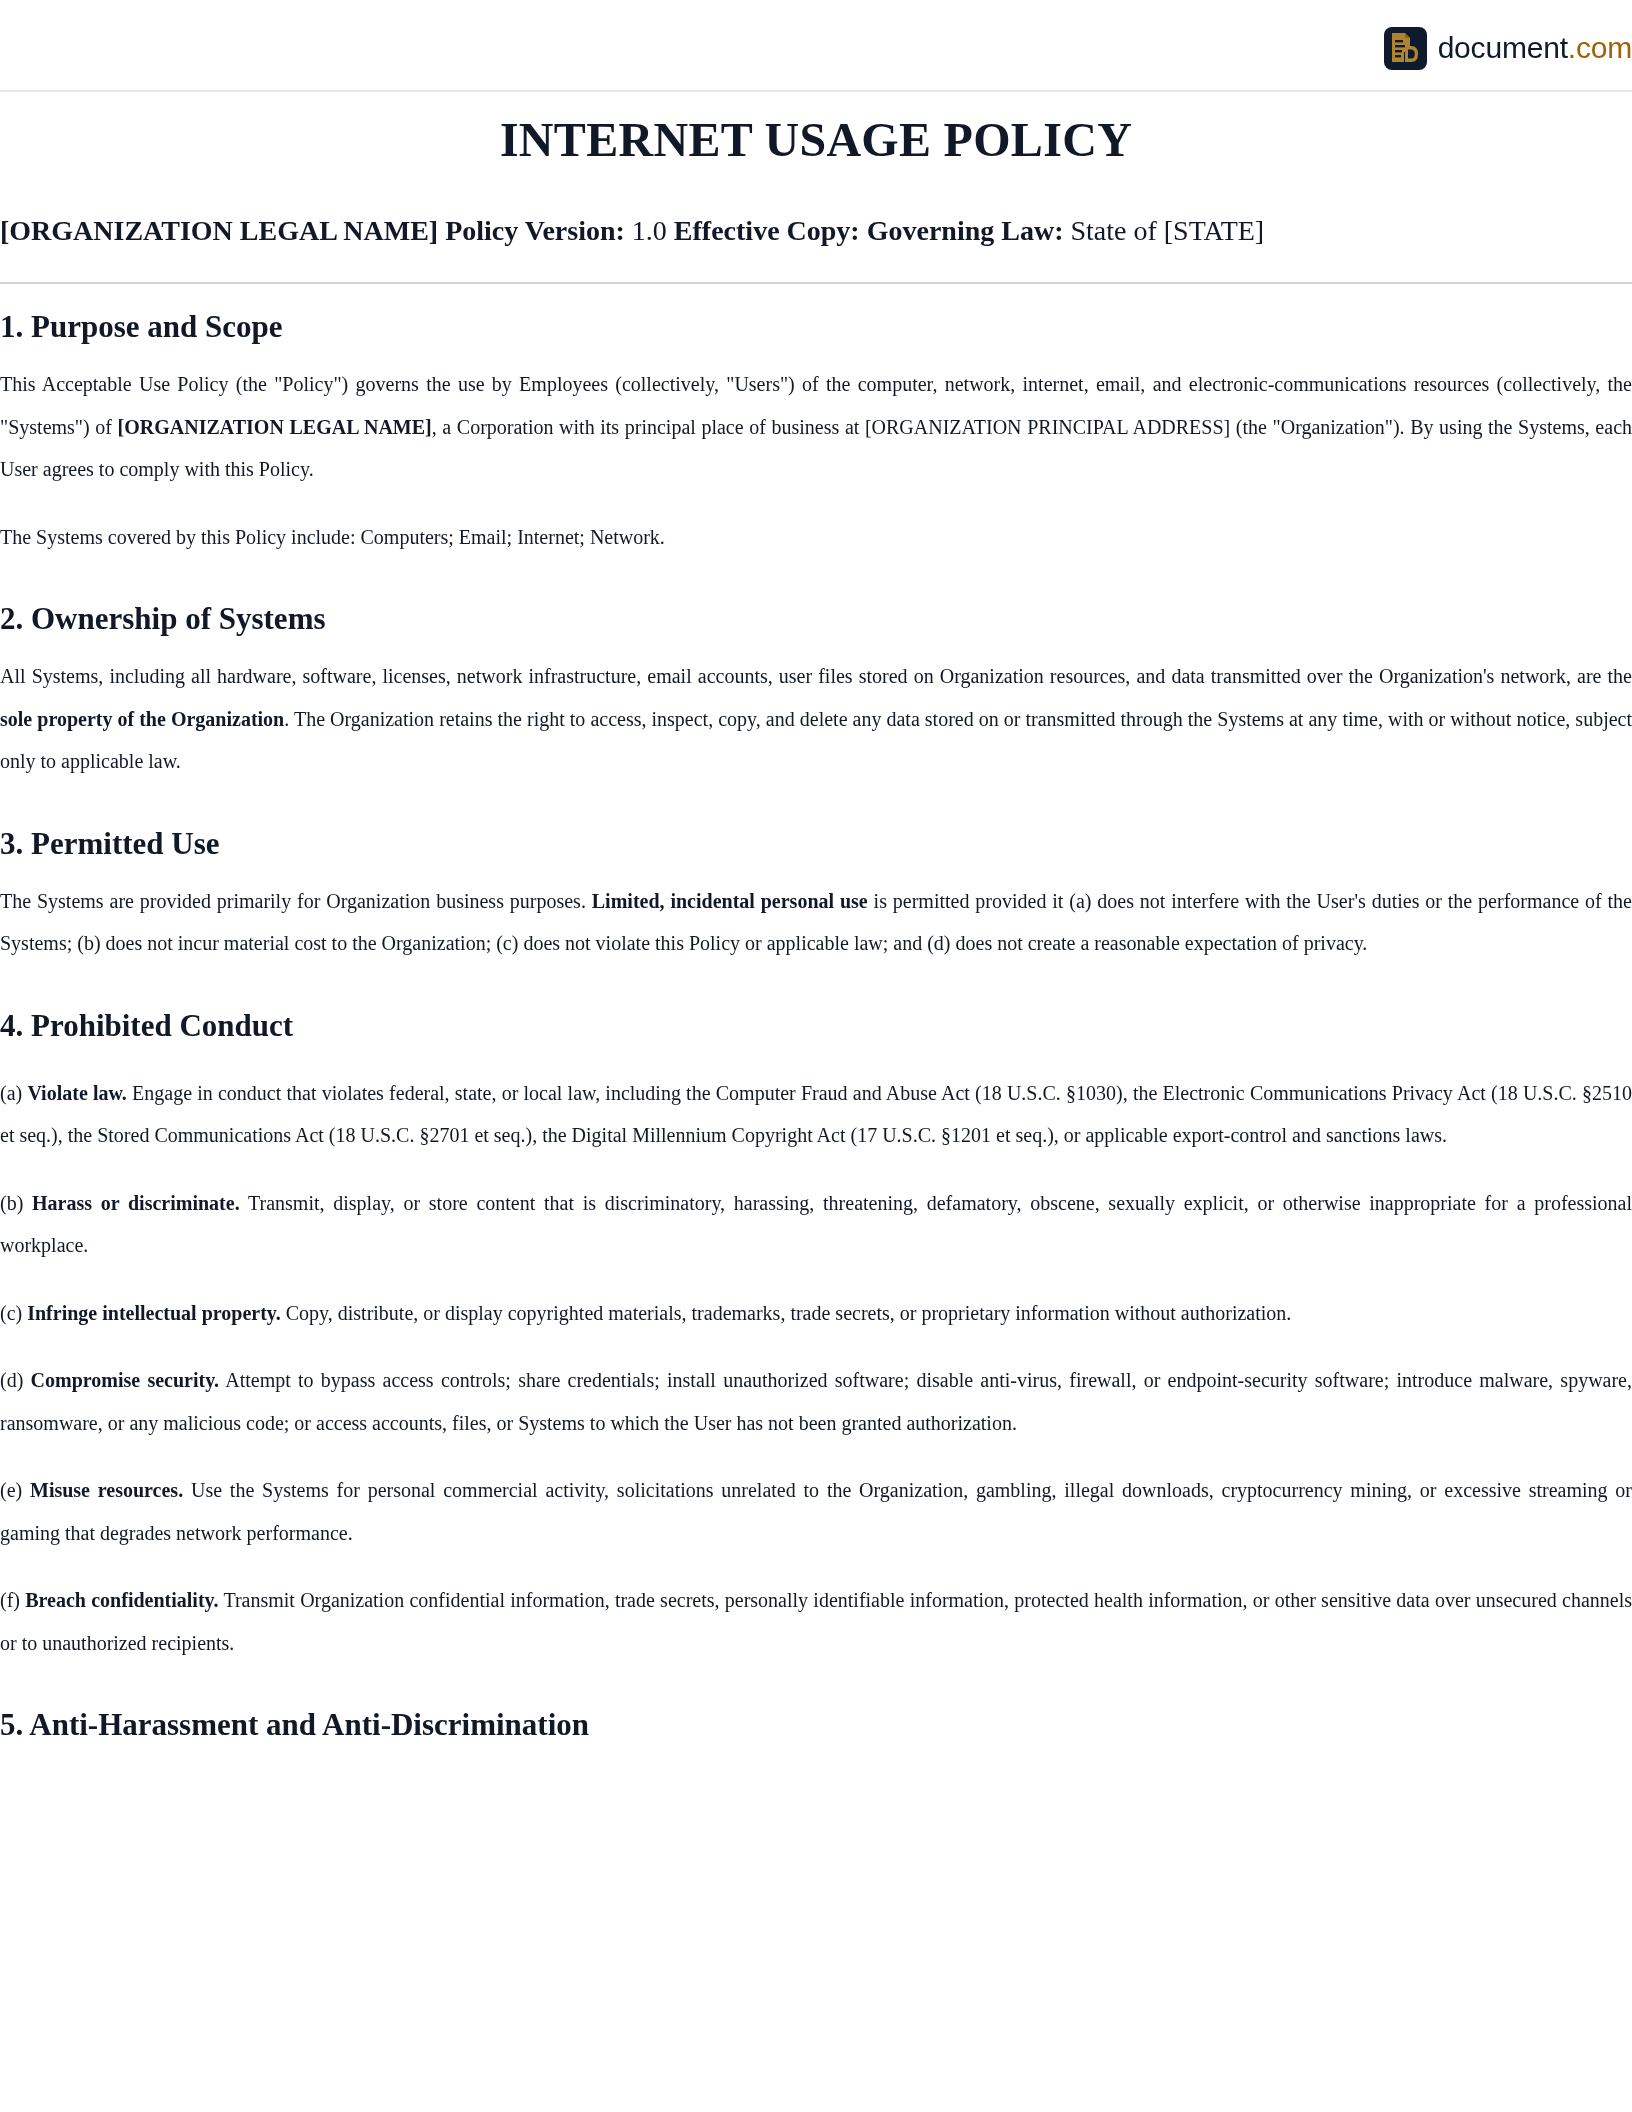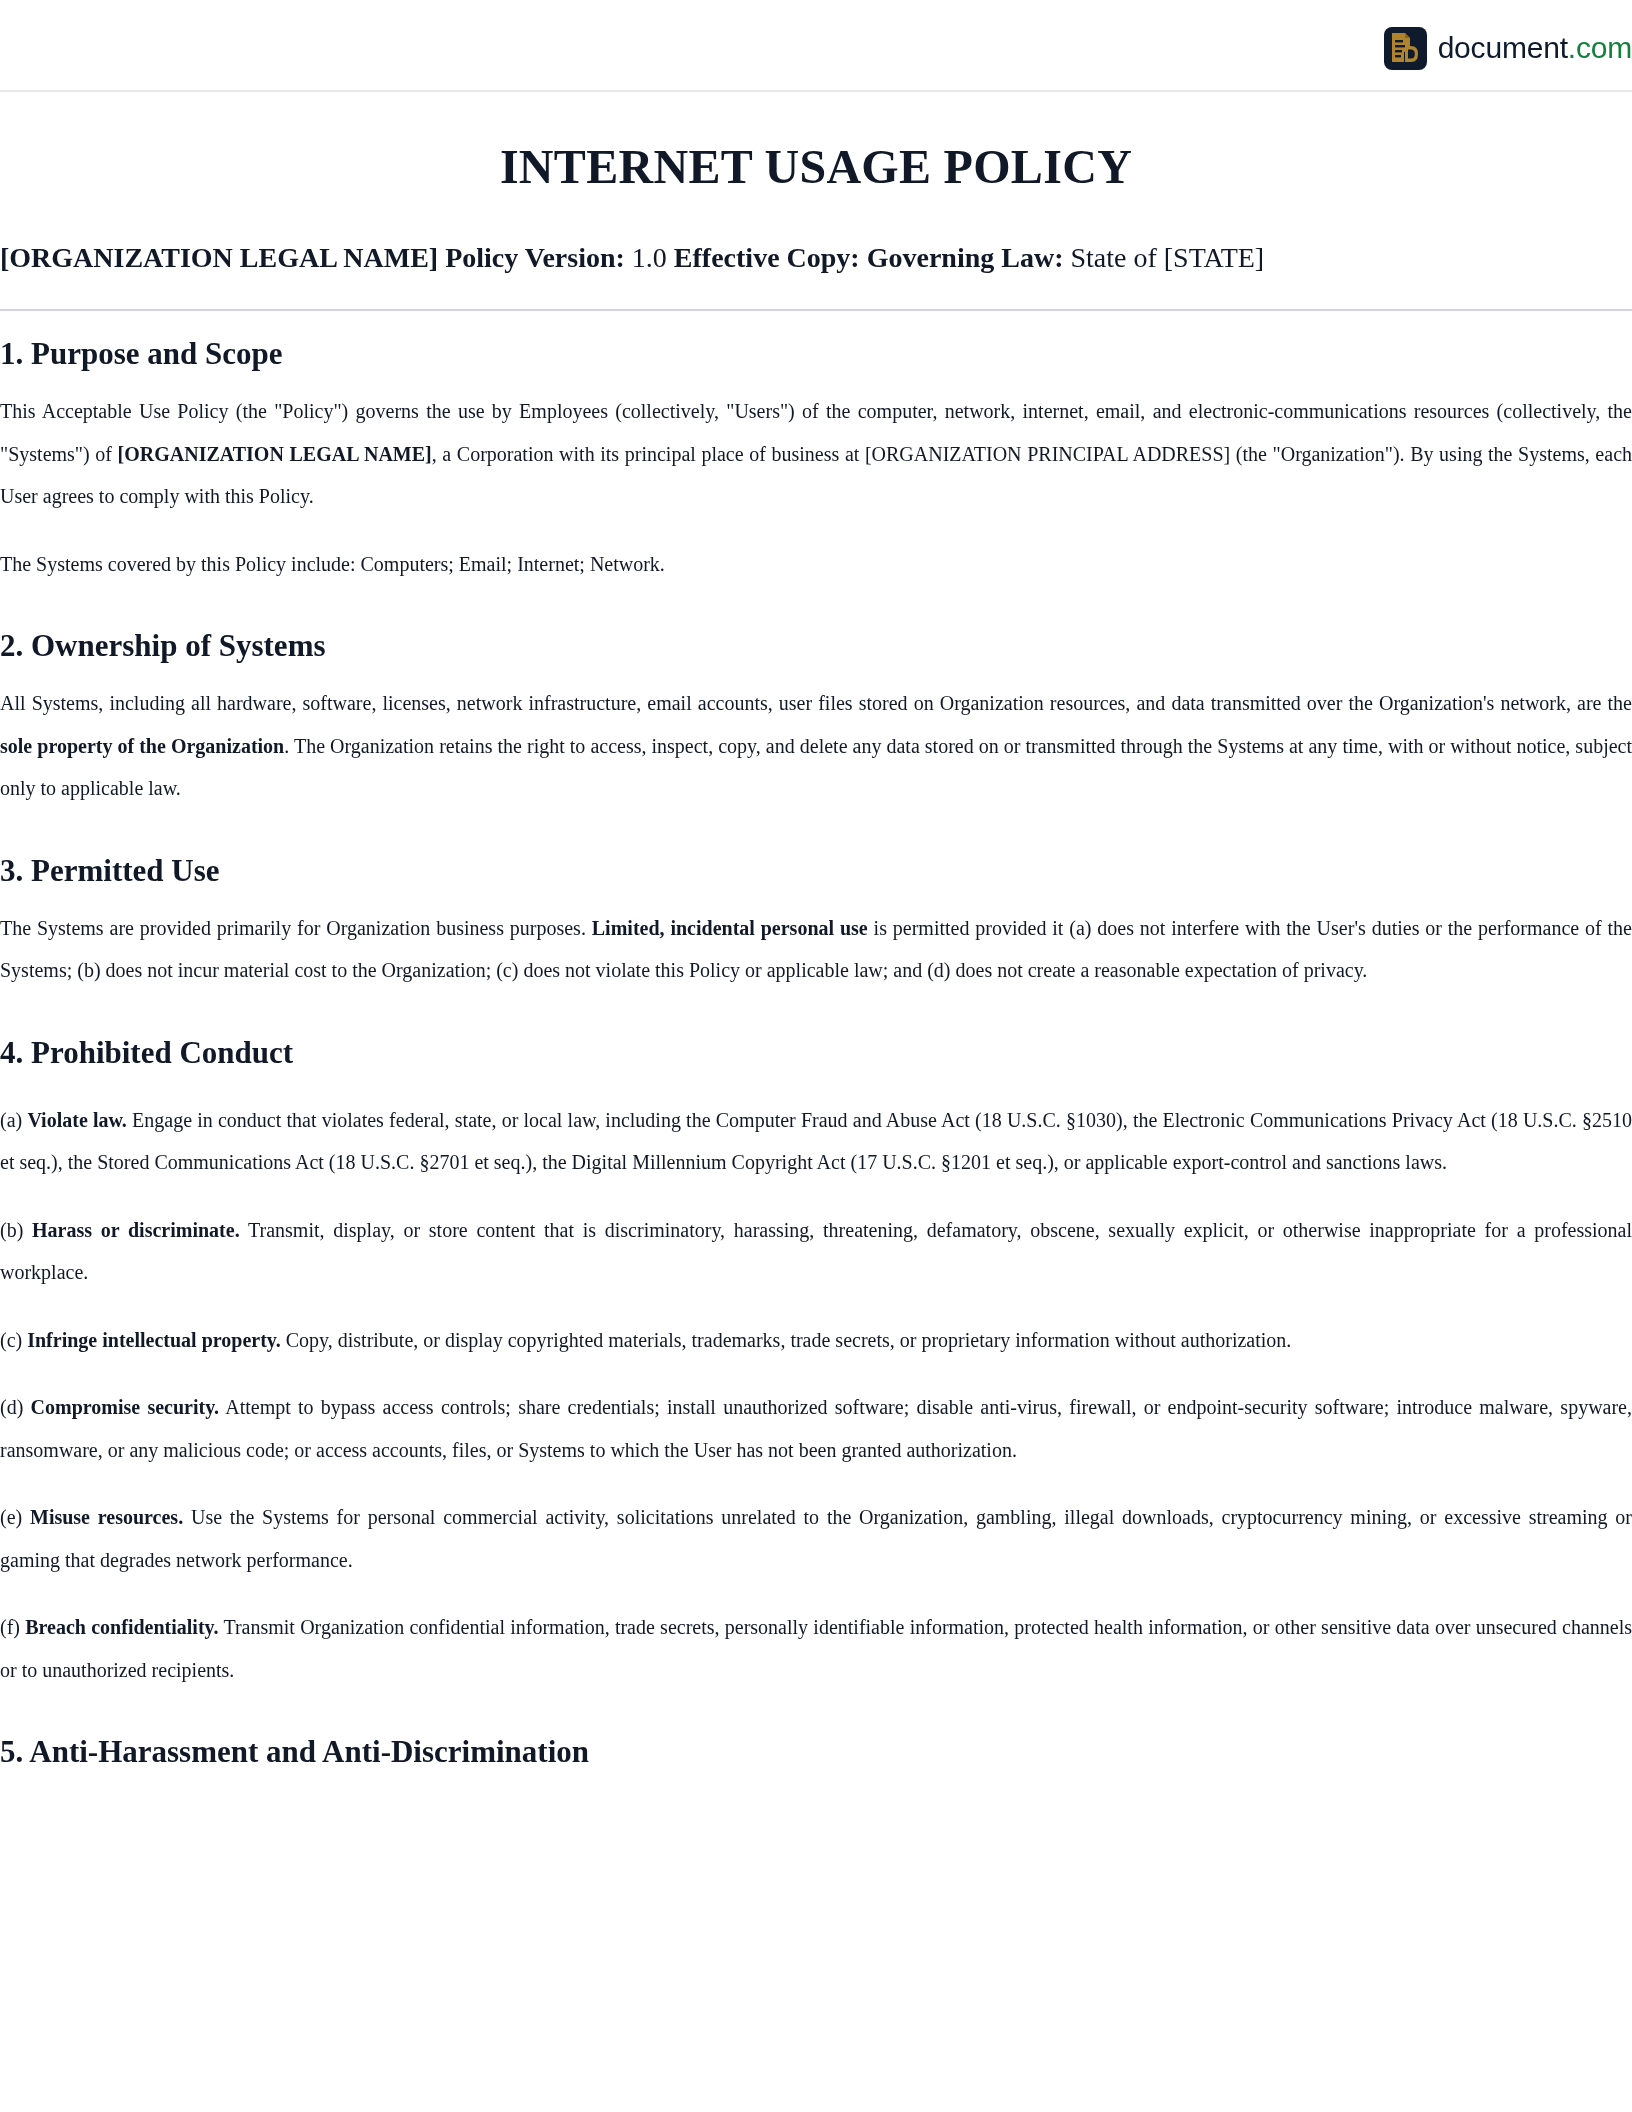--- a/index.html
+++ b/index.html
@@ -42,28 +42,27 @@
     margin-right: 11px;
   }
   .brand-text {
     font-family: "Liberation Sans", "DejaVu Sans", sans-serif;
     font-size: 30px;
     color: #0f1b2d;
     letter-spacing: -0.2px;
     line-height: 1;
   }
   .brand-tld {
-    color: #15803d;
+    color: #a16207;
   }
   .doc {
     position: absolute;
     left: 0;
     top: 92px;
     width: 1632px;
-    margin-top: 27px;
   }
   .title {
     margin: 0;
     text-align: center;
     font-weight: bold;
     font-size: 48px;
     line-height: 1;
     padding-top: 24px;
     letter-spacing: 0.3px;
   }

